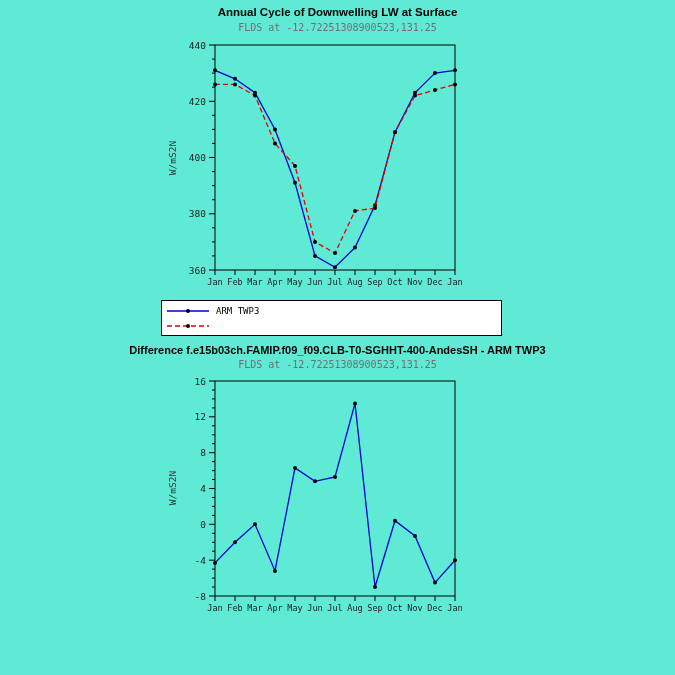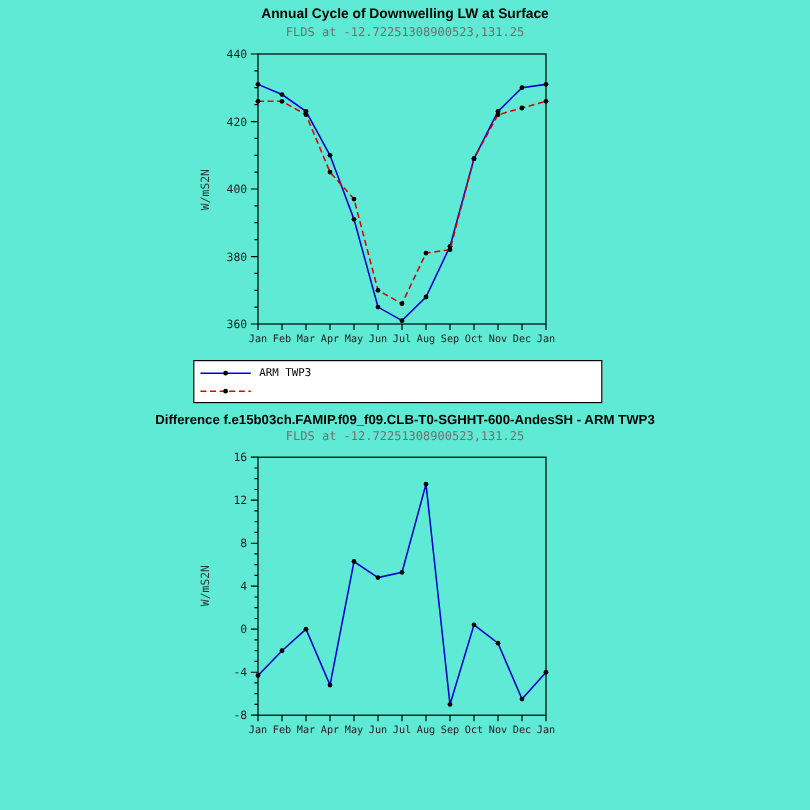--- a/index.html
+++ b/index.html
@@ -131,21 +131,21 @@
       <span class="legend-label">ARM TWP3</span>
     </div>
     <div class="legend-row">
       <svg class="legend-sample" width="44" height="12">
           <line x1="1" y1="6" x2="43" y2="6" stroke="#e10000" stroke-width="1.3" stroke-dasharray="5,3"></line>
           <circle cx="22" cy="6" r="2" fill="#000000"></circle>
         </svg>
     </div>
   </div>
 
-  <div class="chart-title" style="top:344px;font-size:11px">Difference f.e15b03ch.FAMIP.f09_f09.CLB-T0-SGHHT-600-AndesSH - ARM TWP3</div>
+  <div class="chart-title" style="top:344px;font-size:11px">Difference f.e15b03ch.FAMIP.f09_f09.CLB-T0-SGHHT-400-AndesSH - ARM TWP3</div>
   <div class="chart-subtitle" style="top:359px">FLDS at -12.72251308900523,131.25</div>
   <div class="ylabel" style="left:172px;top:488px">W/mS2N</div>
   <svg id="chart2" style="position:absolute;left:130px;top:374px" width="360" height="250">
       <rect x="85" y="7" width="240" height="215" fill="none" stroke="#000" stroke-width="1"></rect>
       <line x1="85" y1="222.0" x2="79" y2="222.0" stroke="#000" stroke-width="1"></line>
       <text x="76" y="225.5" text-anchor="end" class="tick">-8</text>
       <line x1="85" y1="213.0" x2="82" y2="213.0" stroke="#000" stroke-width="1"></line>
       <line x1="85" y1="204.1" x2="82" y2="204.1" stroke="#000" stroke-width="1"></line>
       <line x1="85" y1="195.1" x2="82" y2="195.1" stroke="#000" stroke-width="1"></line>
       <line x1="85" y1="186.2" x2="79" y2="186.2" stroke="#000" stroke-width="1"></line>

